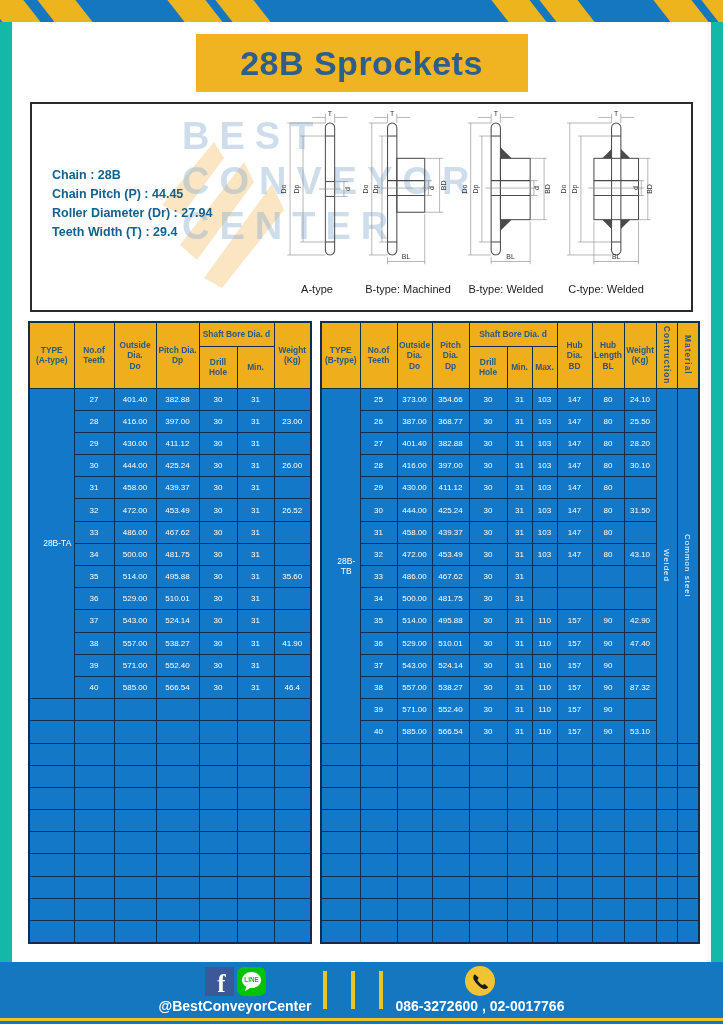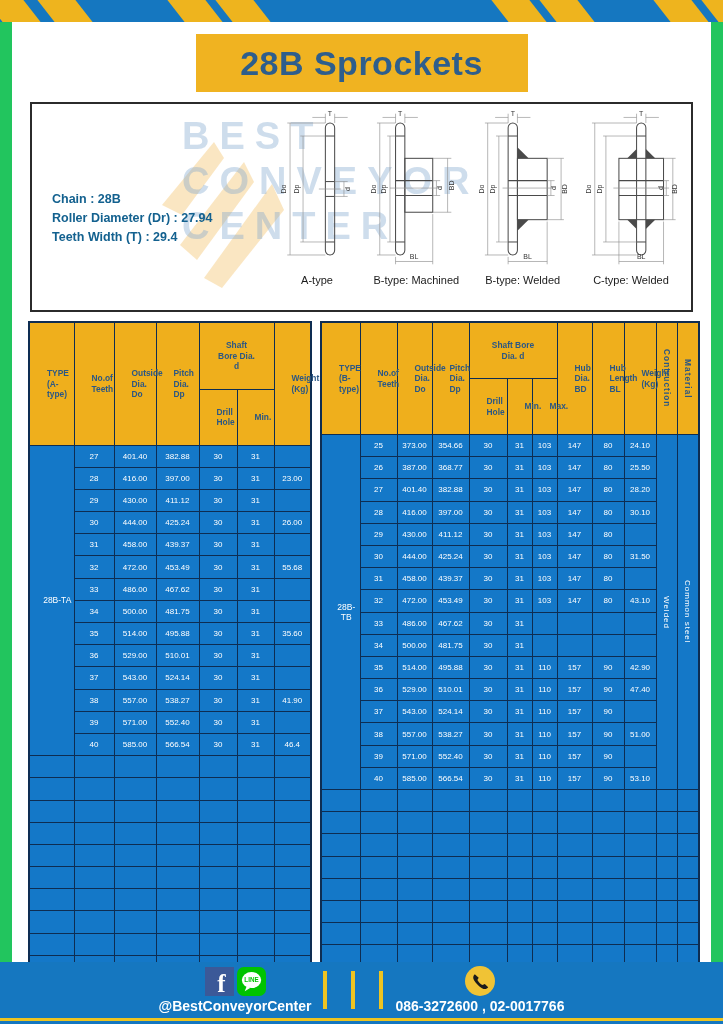--- a/index.html
+++ b/index.html
@@ -1,52 +1,52 @@
 <!DOCTYPE html>
 <html><head>
 <meta charset="utf-8">
 <style>
   html,body{margin:0;padding:0;background:#e9e9e9;}
-  .page{position:relative;width:723px;height:1024px;background:#22c55e;overflow:hidden;
+  .page{position:relative;width:723px;height:1024px;background:#14b8a6;overflow:hidden;
         font-family:"Liberation Sans",sans-serif;box-sizing:border-box;}
   .page *{box-sizing:border-box;}
 
   
   .top-band{position:absolute;top:0;left:0;right:0;height:22px;background:#1577c0;overflow:hidden;}
   .stripe{position:absolute;top:-8px;height:38px;width:38px;background:#eeb41e;transform:skewX(38deg);}
 
   
   .content{position:absolute;top:22px;left:12px;right:12px;bottom:62px;background:#ffffff;overflow:hidden;}
 
   .title-box{width:332px;height:58px;margin:12px auto 0;background:#f0b321;
              display:flex;align-items:center;justify-content:center;}
   .title-box span{font-size:34px;font-weight:bold;color:#2e5e8c;letter-spacing:.5px;}
 
   
   .spec-box{position:relative;margin:10px 18px 0;height:210px;border:2px solid #2b2b2b;
             display:flex;overflow:hidden;background:#fff;}
   .wm-text{position:absolute;left:150px;top:10px;z-index:0;font-weight:bold;font-size:38px;
            letter-spacing:10px;line-height:1.18;color:rgba(125,165,205,.38);white-space:nowrap;}
   .wm-bird{position:absolute;left:120px;top:16px;z-index:0;}
-  .spec-lines{position:relative;z-index:1;width:242px;padding:62px 0 0 20px;white-space:nowrap;margin-top:24px;}
+  .spec-lines{position:relative;z-index:1;width:242px;padding:62px 0 0 20px;white-space:nowrap;}
   .spec-lines div{font-size:12.5px;font-weight:bold;color:#13618f;line-height:19px;}
-  .drawings{position:relative;z-index:1;flex:1;display:flex;justify-content:space-between;
-            align-items:stretch;padding:6px 10px 16px 0;}
+  .drawings{position:relative;z-index:1;flex:1;display:flex;
+            align-items:stretch;padding:6px 10px 7px 0;}
   .fig{display:flex;flex-direction:column;align-items:center;justify-content:space-between;}
   .fig svg{flex:0 0 auto;}
   .fig .dl{stroke:#8f8f8f;stroke-width:.7;}
   .fig .ol{stroke:#4a4a4a;stroke-width:1.1;fill:none;}
   .fig text{font-size:7.5px;fill:#333;}
   .fig-label{font-size:11px;color:#1b1b1b;margin:2px 0 8px;}
 
   
   .tables{display:flex;margin:9px 16px 0;gap:8px;align-items:flex-start;}
   table{border-collapse:collapse;table-layout:fixed;border:2px solid #0e2d52;background:#1478c8;}
   th{background:#efaf1c;color:#2b5784;border:1.5px solid #0e2d52;font-size:8.4px;font-weight:bold;
-     white-space:pre-line;line-height:1.25;padding:17px;}
+     white-space:pre-line;line-height:1.25;padding:1px;}
   td{border:1.5px solid #0e2d52;background:#1478c8;color:#fff;font-size:8px;text-align:center;
      height:22.2px;padding:0 1px;overflow:hidden;}
   .group-th{height:24px;}
   .sub-row th{height:42px;}
   .vert-th{writing-mode:vertical-rl;letter-spacing:1px;padding:3px 0;}
   .type-cell{font-size:8.5px;padding-left:12px;}
   .vert-cell{writing-mode:vertical-rl;letter-spacing:1px;font-size:8px;}
   #tableA{width:282px;}
   #tableB{width:378px;}
 
@@ -89,20 +89,21 @@
         <path d="M52,158 L120,64 L132,90 L70,168 Z" fill="rgba(242,196,110,0.42)"></path>
       </svg>
       <div class="wm-text">
         <div>BEST</div>
         <div>CONVEYOR</div>
         <div>CENTER</div>
       </div>
 
       <div class="spec-lines">
         <div>Chain : 28B</div>
+        <div>Chain Pitch (P) : 44.45</div>
         <div>Roller Diameter (Dr) : 27.94</div>
         <div>Teeth Width (T) : 29.4</div>
       </div>
 
       <div class="drawings">
 
         <div class="fig">
           <svg width="86" height="158" viewBox="0 0 86 170">
             <rect class="ol" x="52" y="14" width="10" height="142" rx="5"></rect>
             <line class="ol" x1="52" y1="28" x2="62" y2="28"></line>
@@ -327,21 +328,21 @@
               <td>30</td>
               <td>31</td>
               <td></td>
             </tr>
             <tr>
               <td>32</td>
               <td>472.00</td>
               <td>453.49</td>
               <td>30</td>
               <td>31</td>
-              <td>55.68</td>
+              <td>26.52</td>
             </tr>
             <tr>
               <td>33</td>
               <td>486.00</td>
               <td>467.62</td>
               <td>30</td>
               <td>31</td>
               <td></td>
             </tr>
             <tr>
@@ -694,21 +695,21 @@
             </tr>
             <tr>
               <td>38</td>
               <td>557.00</td>
               <td>538.27</td>
               <td>30</td>
               <td>31</td>
               <td>110</td>
               <td>157</td>
               <td>90</td>
-              <td>51.00</td>
+              <td>87.32</td>
             </tr>
             <tr>
               <td>39</td>
               <td>571.00</td>
               <td>552.40</td>
               <td>30</td>
               <td>31</td>
               <td>110</td>
               <td>157</td>
               <td>90</td>

